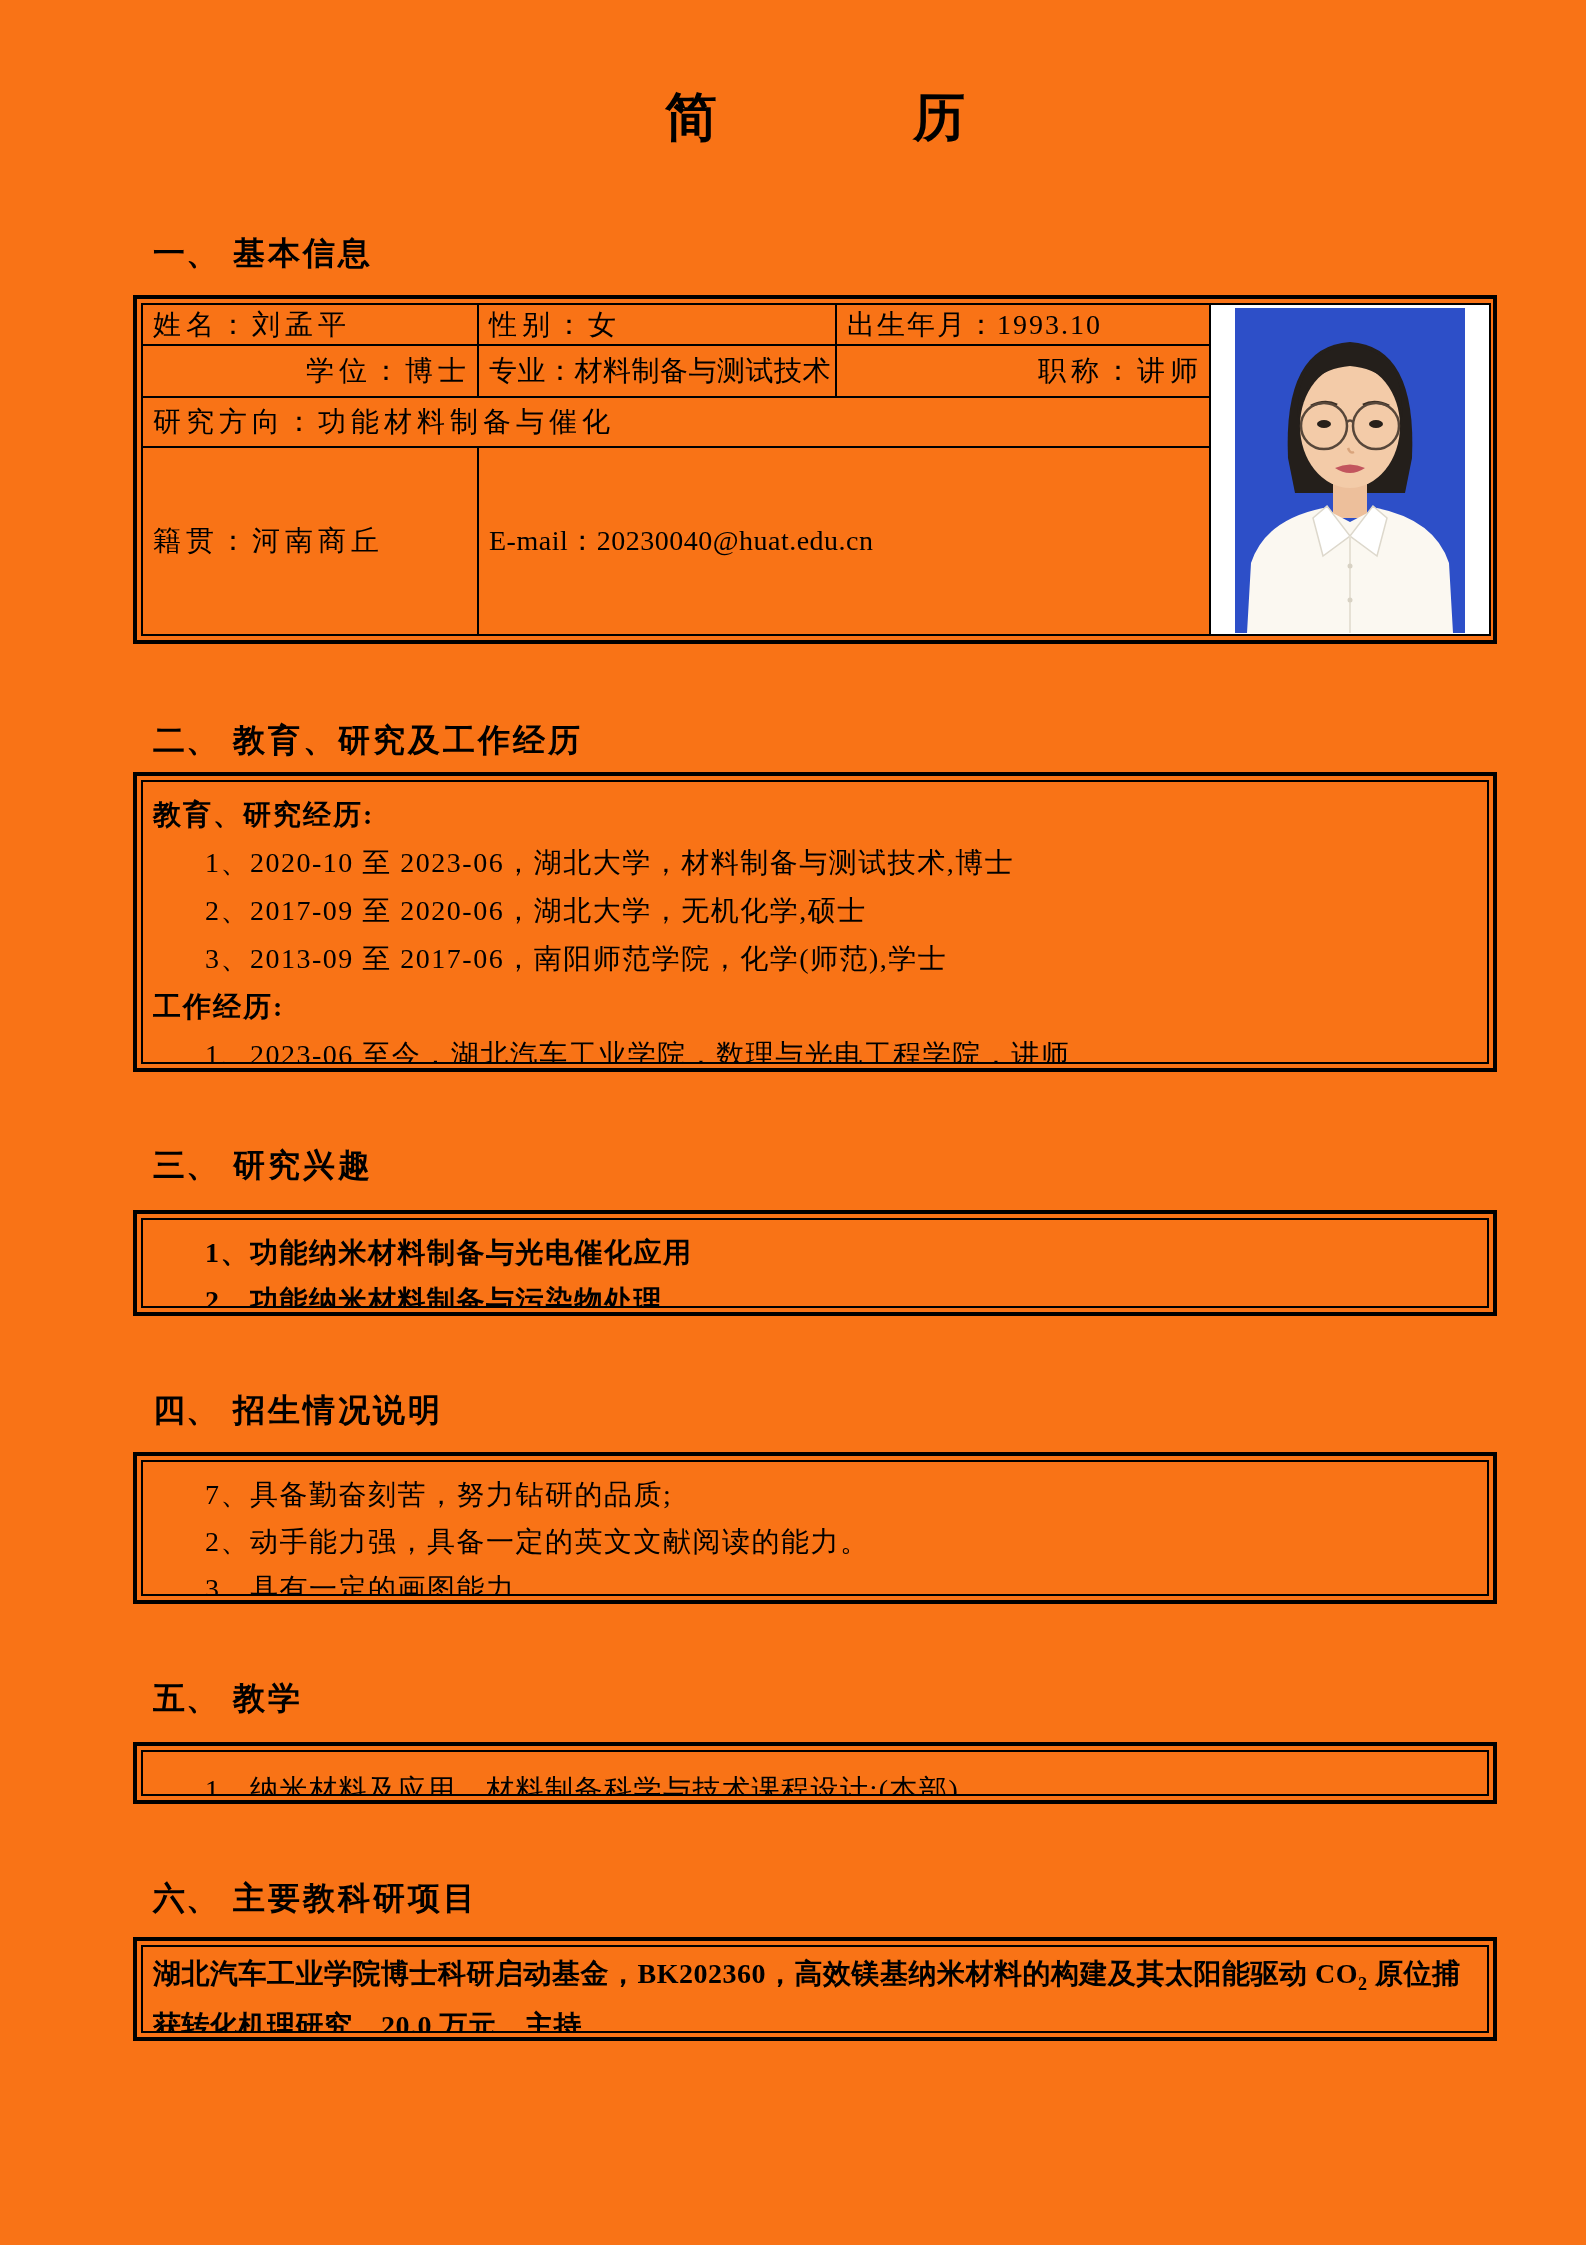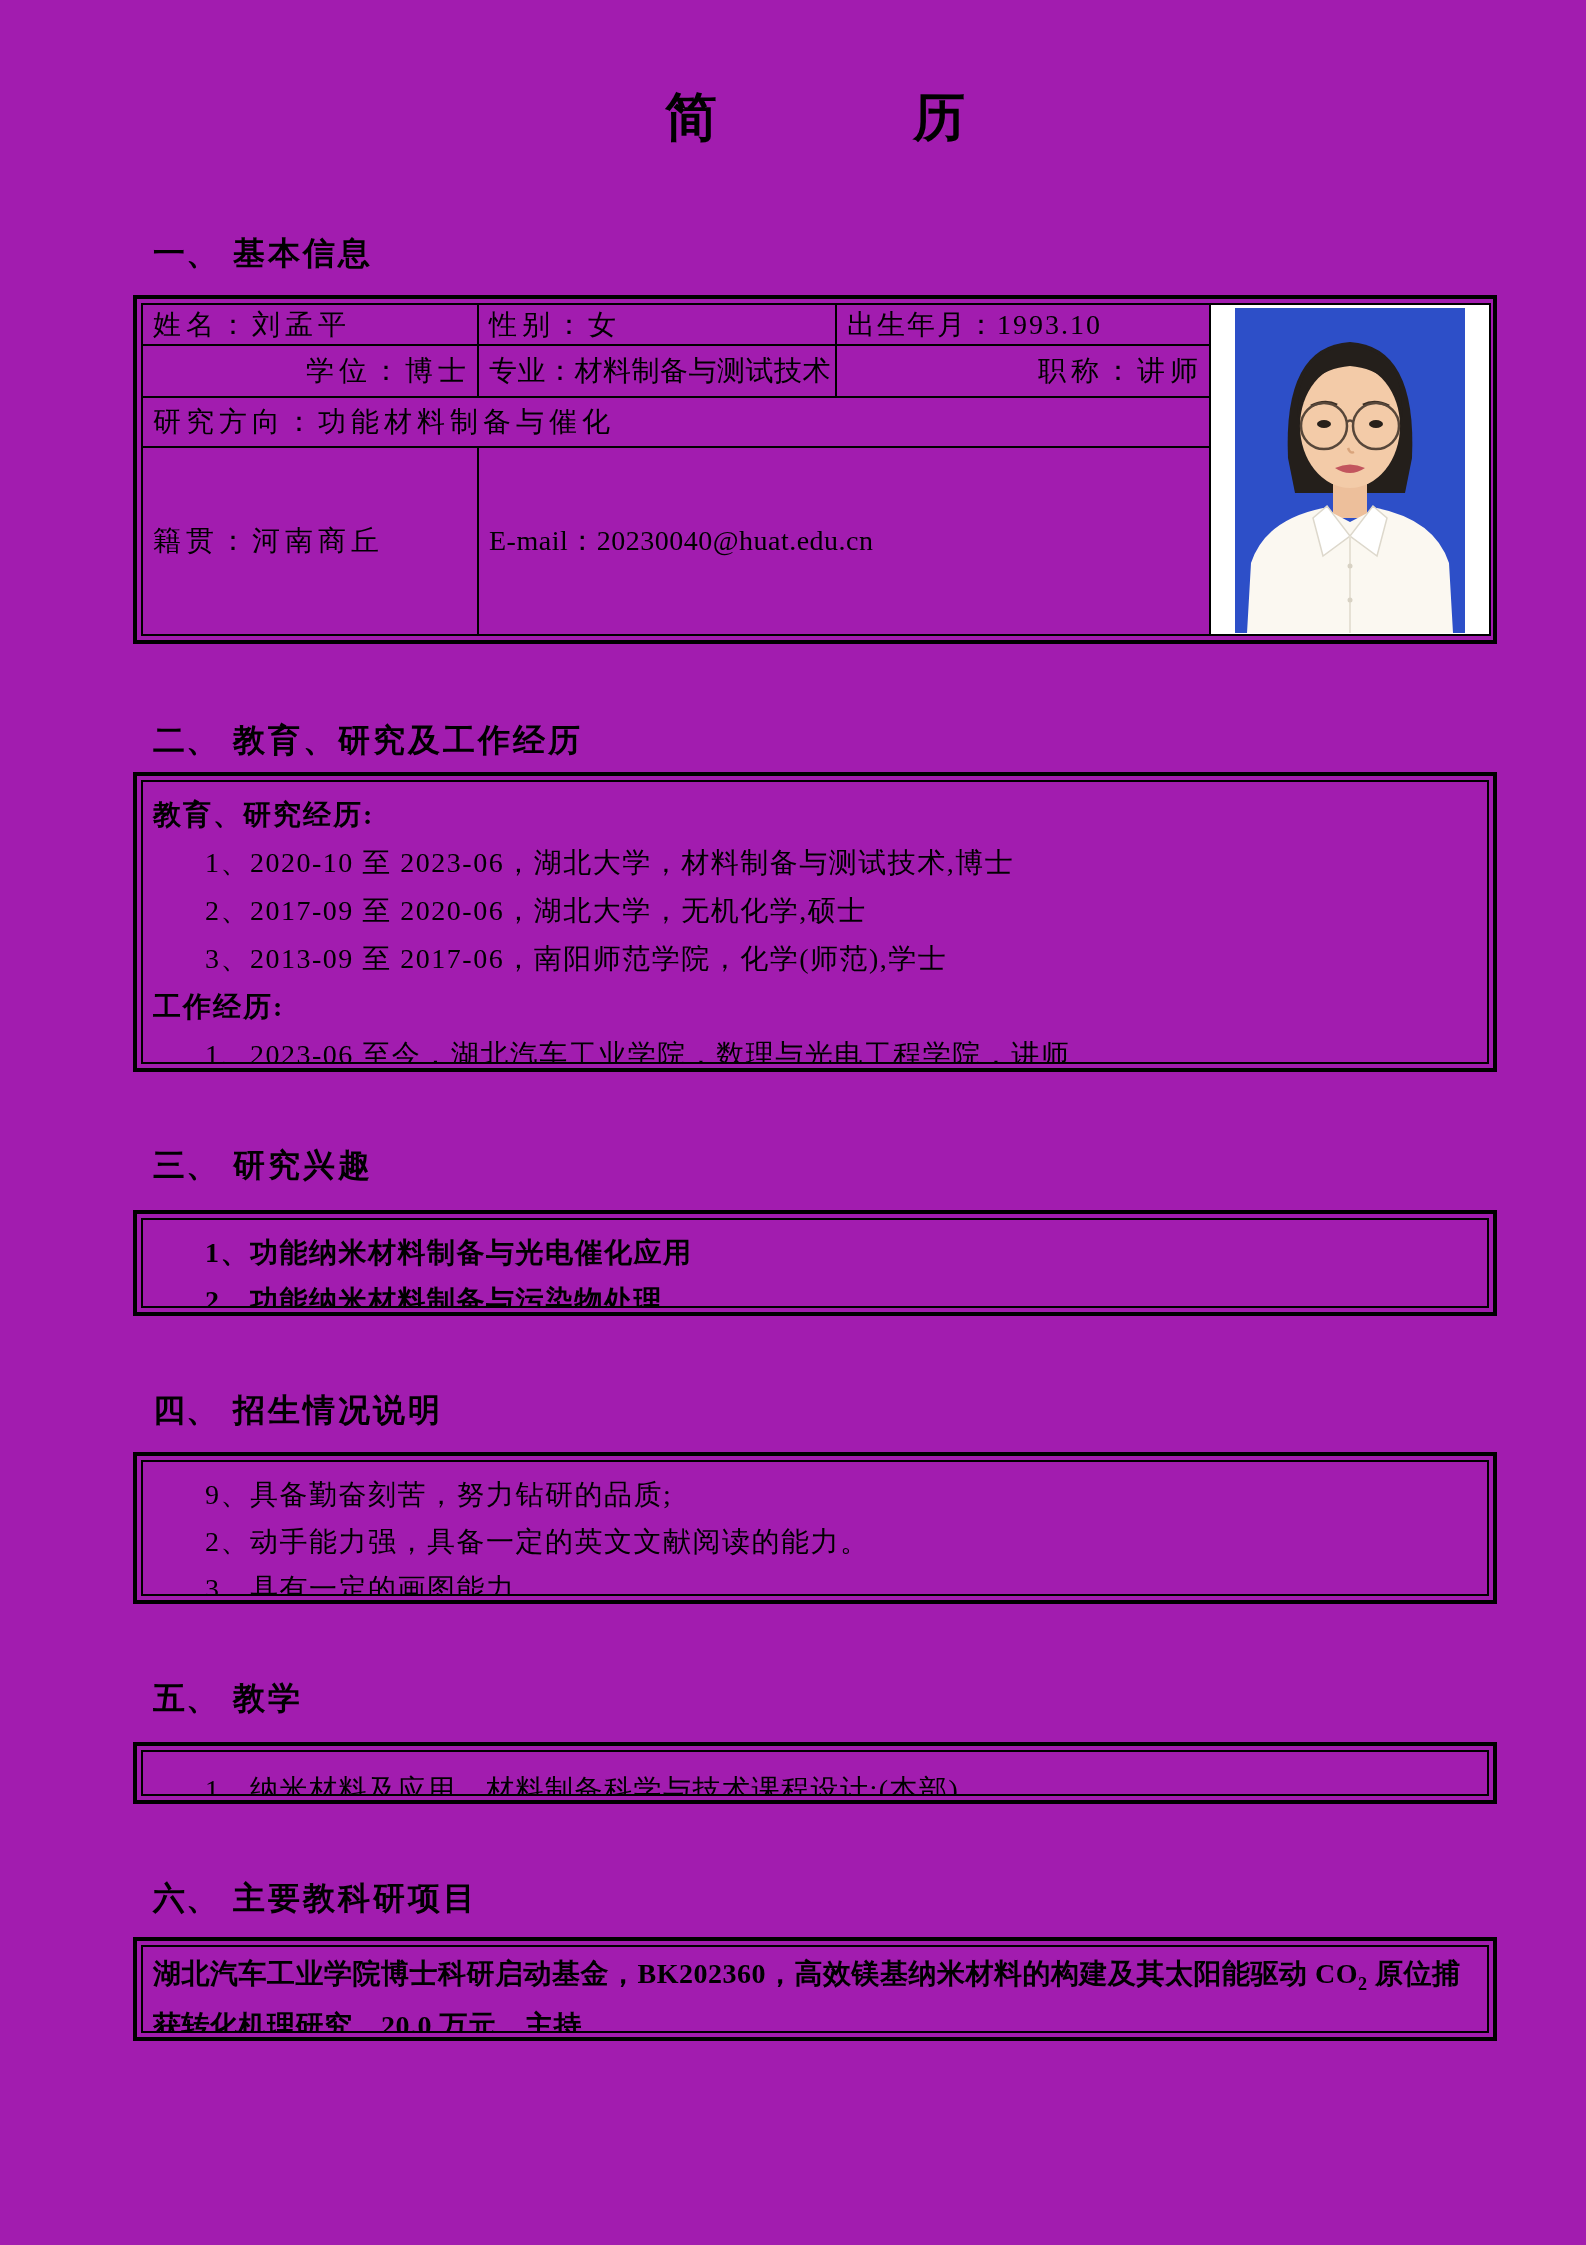--- a/index.html
+++ b/index.html
@@ -1,19 +1,19 @@
 <!DOCTYPE html>
 <html><head>
 <meta charset="utf-8">
 <style>
   html,body{margin:0;padding:0;background:#ffffff;}
   .page{
     position:relative;
     width:1586px;height:2245px;
-    background:#a21caf;
+    background:#f97316;
     color:#000;
     font-family:"Liberation Serif","DejaVu Serif",serif;
     overflow:hidden;
   }
   .content{padding:0 89px 0 133px;}
   *{box-sizing:border-box;}
 
   
   .doc-title{
     padding-top:92px;
@@ -215,21 +215,21 @@
         </div>
       </div>
     </div>
 
     <div class="sec-head mt-h4">
       <span class="num">四、</span><span>招生情况说明</span>
     </div>
     <div class="frame h-box4 mt-box4">
       <div class="frame-inner">
         <div class="box-content">
-          <div class="line lh47 box-item">9、具备勤奋刻苦，努力钻研的品质;</div>
+          <div class="line lh47 box-item">7、具备勤奋刻苦，努力钻研的品质;</div>
           <div class="line lh47 box-item">2、动手能力强，具备一定的英文文献阅读的能力。</div>
           <div class="line lh47 box-item">3、具有一定的画图能力</div>
         </div>
       </div>
     </div>
 
     <div class="sec-head mt-h5">
       <span class="num">五、</span><span>教学</span>
     </div>
     <div class="frame h-box5 mt-box5">

